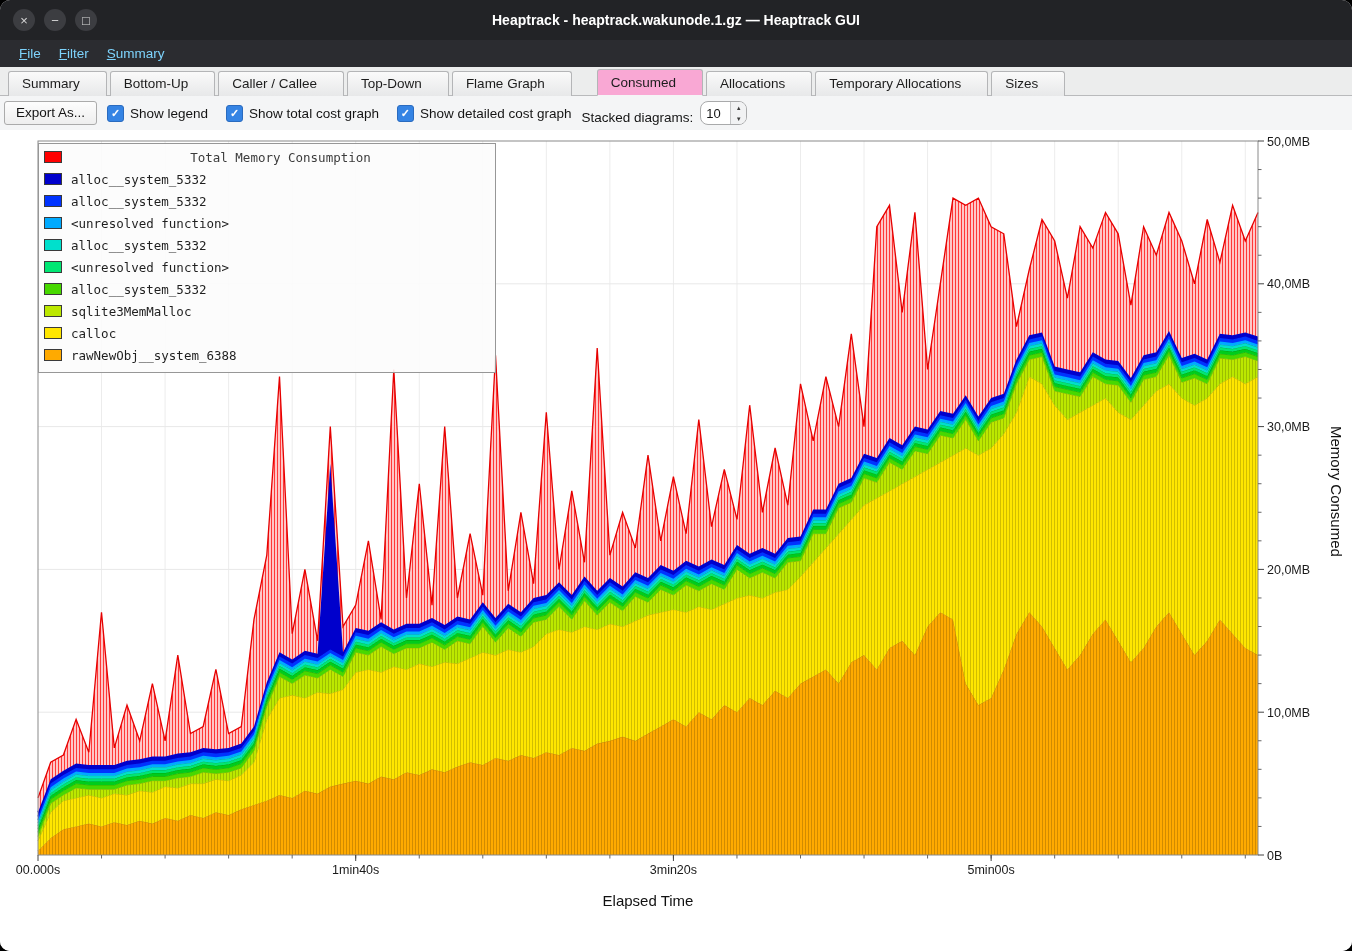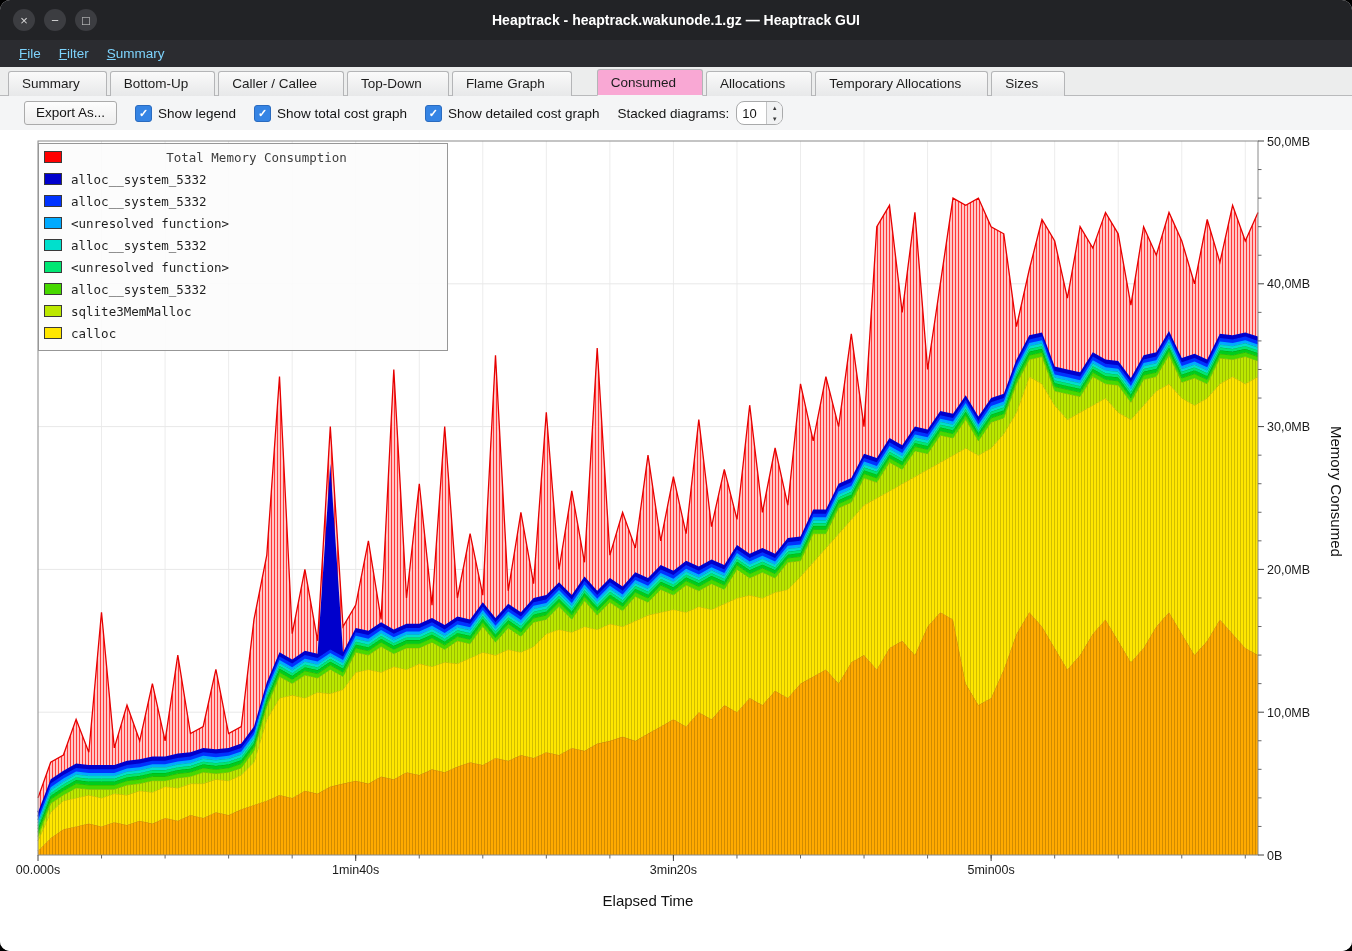--- a/index.html
+++ b/index.html
@@ -19,37 +19,37 @@
   .menu-item{display:inline-block;color:#7dd3fc;font-size:13.5px;padding:4px 9px;}
   .menu-item::first-letter{text-decoration:underline;}
   
   .tabbar{background:#eceded;border-bottom:1px solid #b9babc;display:flex;align-items:flex-end;
           padding:3px 0 0 8px;flex:0 0 auto;height:29px;box-sizing:border-box;}
   .tab{font-size:13.5px;color:#1c1c1c;padding:4px 26px 5px 13px;border:1px solid #b4b5b7;border-bottom:none;
        border-radius:3px 3px 0 0;background:linear-gradient(#fafafa,#e7e8e9);margin-right:3px;margin-bottom:-1px;
        white-space:nowrap;}
   .tab.active{background:#f9a8d4;border-bottom:1px solid #f4f5f6;padding-top:5px;margin-left:22px;}
   
-  .toolbar{height:34px;background:#f4f5f6;display:flex;align-items:center;gap:18px;padding:0 24px;
+  .toolbar{height:34px;background:#f4f5f6;display:flex;align-items:center;gap:10px;padding:0 4px;
            flex:0 0 auto;font-size:13.5px;color:#141414;}
   .btn{font-family:inherit;font-size:13.5px;color:#141414;background:linear-gradient(#fdfdfd,#eeeeee);
        border:1px solid #ababab;border-radius:3px;padding:3px 11px 4px 11px;}
   .checks{display:flex;gap:18px;align-items:center;}
   .check{display:flex;align-items:center;gap:6px;}
   .cbox{width:15px;height:15px;border-radius:3px;background:#3584e4;border:1px solid #2a6bbf;color:#fff;
         font-size:11px;font-weight:bold;display:flex;align-items:center;justify-content:center;line-height:1;}
-  .spin-group{display:flex;align-items:center;gap:7px;}
+  .spin-group{display:flex;align-items:flex-end;gap:7px;}
   .spinbox{display:flex;height:22px;background:#ffffff;border:1px solid #a9aaab;border-radius:8px;overflow:hidden;}
   .spin-val{width:24px;display:flex;align-items:center;justify-content:flex-start;padding-left:5px;font-size:13px;}
   .spin-btns{display:flex;flex-direction:column;border-left:1px solid #c4c5c6;background:#f1f2f3;width:15px;}
   .spin-btns span{flex:1;display:flex;align-items:center;justify-content:center;font-size:6px;color:#3a3a3a;}
   
   .chart-wrap{position:relative;flex:1;background:#ffffff;overflow:hidden;}
   #chart-svg{display:block;width:1352px;height:821px;}
-  .legend{position:absolute;left:38px;top:13px;width:410px;background:rgba(252,252,252,0.9);
+  .legend{position:absolute;left:38px;top:13px;width:458px;background:rgba(252,252,252,0.9);
           border:1px solid #979797;padding:2px 5px 6px 5px;font-family:"DejaVu Sans Mono","Liberation Mono",monospace;
           font-size:12.5px;color:#1f1f1f;box-sizing:border-box;}
   .lg-row{display:flex;align-items:center;gap:9px;height:22px;}
   .lg-swatch{width:18px;height:12px;border:1px solid #3a3a3a;flex:0 0 auto;box-sizing:border-box;}
   .lg-title-text{flex:1;text-align:center;color:#3c3c3c;}
   svg text{font-family:"Liberation Sans",sans-serif;}
 </style>
 </head>
 <body>
 
@@ -274,16 +274,20 @@
           <span>alloc__system_5332</span>
         </div>
         <div class="lg-row">
           <span class="lg-swatch" style="background: rgb(188, 232, 0);"></span>
           <span>sqlite3MemMalloc</span>
         </div>
         <div class="lg-row">
           <span class="lg-swatch" style="background: rgb(255, 230, 0);"></span>
           <span>calloc</span>
         </div>
+        <div class="lg-row">
+          <span class="lg-swatch" style="background: rgb(255, 170, 0);"></span>
+          <span>rawNewObj__system_6388</span>
+        </div>
       </div>
   </div>
 
 </div>
 
 </body></html>

